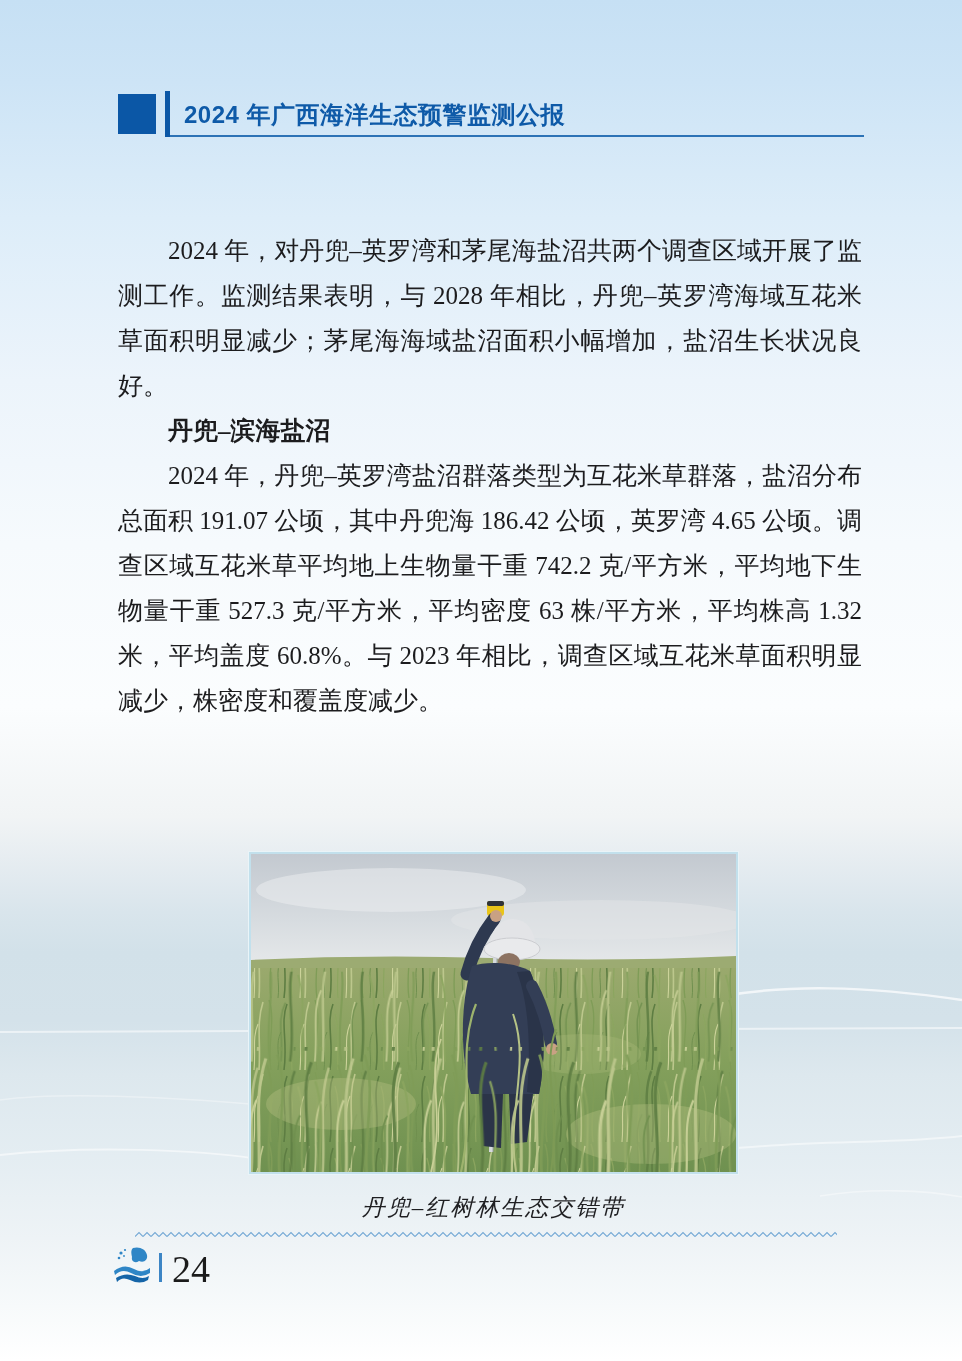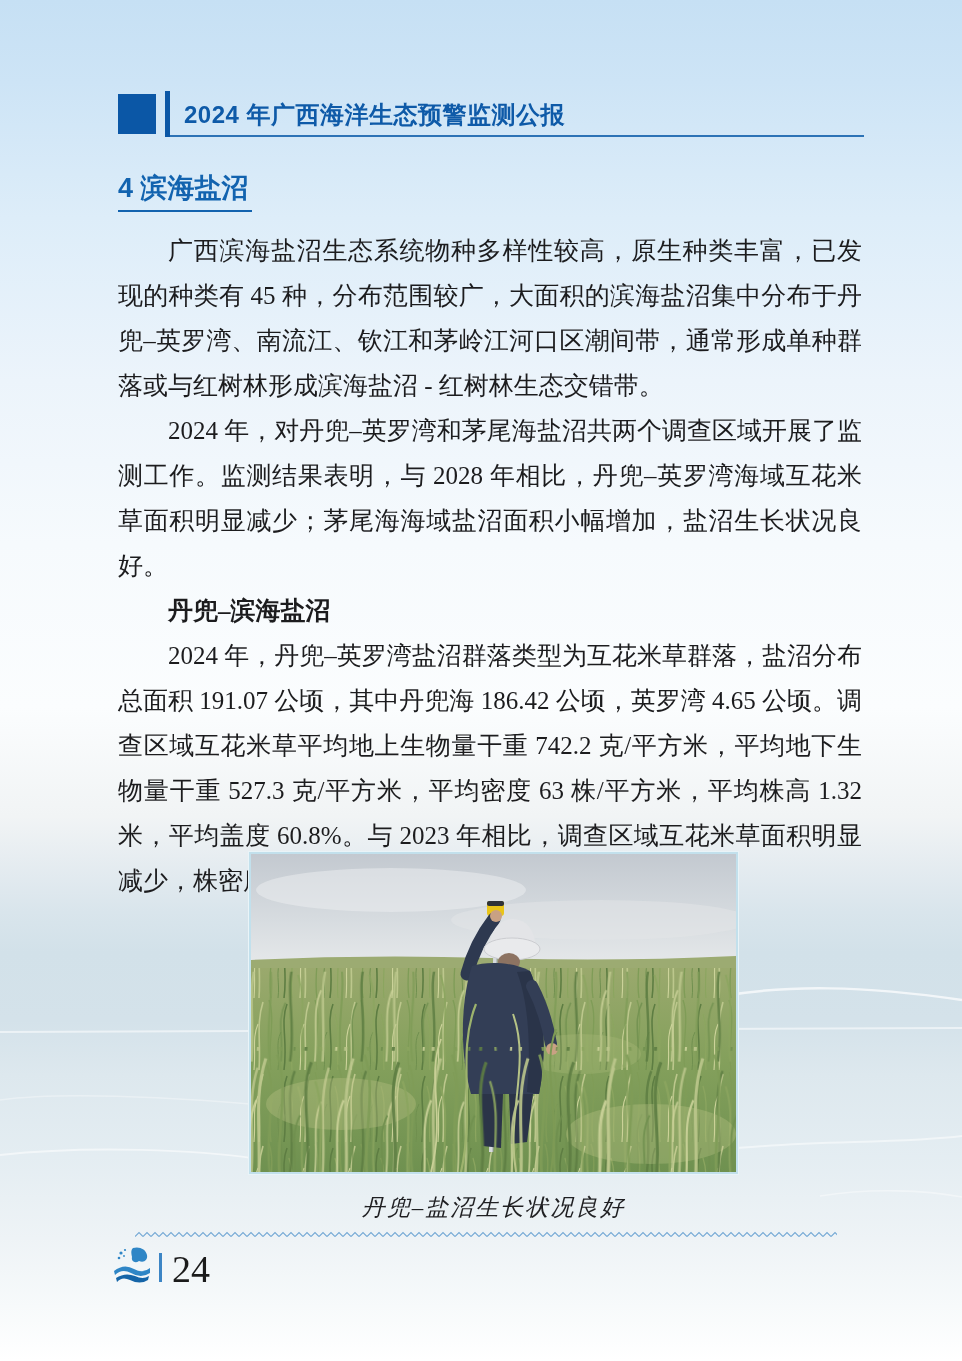--- a/index.html
+++ b/index.html
@@ -88,24 +88,22 @@
     <path d="M0,1100 C60,1092 150,1096 250,1104" fill="none" stroke="#ffffff" stroke-width="1.5" opacity="0.35"></path>
   </svg>
 
   <div class="content">
 
     <div class="hdr-square"></div>
     <div class="hdr-vbar"></div>
     <div class="hdr-title">2024 年广西海洋生态预警监测公报</div>
     <div class="hdr-line"></div>
 
-    <div class="section-heading">4 滨海盐沼</div>
 
     <div class="textblock">
-      <p>广西滨海盐沼生态系统物种多样性较高，原生种类丰富，已发现的种类有 45 种，分布范围较广，大面积的滨海盐沼集中分布于丹兜–英罗湾、南流江、钦江和茅岭江河口区潮间带，通常形成单种群落或与红树林形成滨海盐沼 - 红树林生态交错带。</p>
       <p>2024 年，对丹兜–英罗湾和茅尾海盐沼共两个调查区域开展了监测工作。监测结果表明，与 2028 年相比，丹兜–英罗湾海域互花米草面积明显减少；茅尾海海域盐沼面积小幅增加，盐沼生长状况良好。</p>
       <p class="sub">丹兜–滨海盐沼</p>
       <p>2024 年，丹兜–英罗湾盐沼群落类型为互花米草群落，盐沼分布总面积 191.07 公顷，其中丹兜海 186.42 公顷，英罗湾 4.65 公顷。调查区域互花米草平均地上生物量干重 742.2 克/平方米，平均地下生物量干重 527.3 克/平方米，平均密度 63 株/平方米，平均株高 1.32 米，平均盖度 60.8%。与 2023 年相比，调查区域互花米草面积明显减少，株密度和覆盖度减少。</p>
     </div>
 
     <div class="photo-frame">
       <svg viewBox="0 0 485 318" preserveAspectRatio="none">
         <defs>
           <linearGradient id="sky" x1="0" y1="0" x2="0" y2="1">
             <stop offset="0" stop-color="#c3c9d0"></stop>
@@ -165,21 +163,21 @@
         <g transform="translate(-8,60) scale(1.9)" opacity="0.9">
           <rect y="70" width="270" height="140" fill="url(#blades)"></rect>
         </g>
         <path d="M210,318 C225,250 205,200 225,150" stroke="#9db36d" stroke-width="2.2" fill="none"></path>
         <path d="M265,318 C255,260 280,210 262,160" stroke="#b6c386" stroke-width="2" fill="none"></path>
         <path d="M300,318 C310,255 290,215 305,175" stroke="#7d9a55" stroke-width="2" fill="none"></path>
         <path d="M180,318 C195,260 175,225 190,185" stroke="#c8cf96" stroke-width="1.8" fill="none"></path>
       </svg>
     </div>
 
-    <div class="caption">丹兜–盐沼生长状况良好</div>
+    <div class="caption">丹兜–红树林生态交错带</div>
 
     <svg class="zigzag" viewBox="0 0 702 7" preserveAspectRatio="none">
       <defs>
         <pattern id="zz" width="8" height="7" patternUnits="userSpaceOnUse">
           <path d="M0,5.5 L4,1.5 L8,5.5" fill="none" stroke="#74a9d6" stroke-width="1.1"></path>
         </pattern>
       </defs>
       <rect width="702" height="7" fill="url(#zz)"></rect>
     </svg>
 

